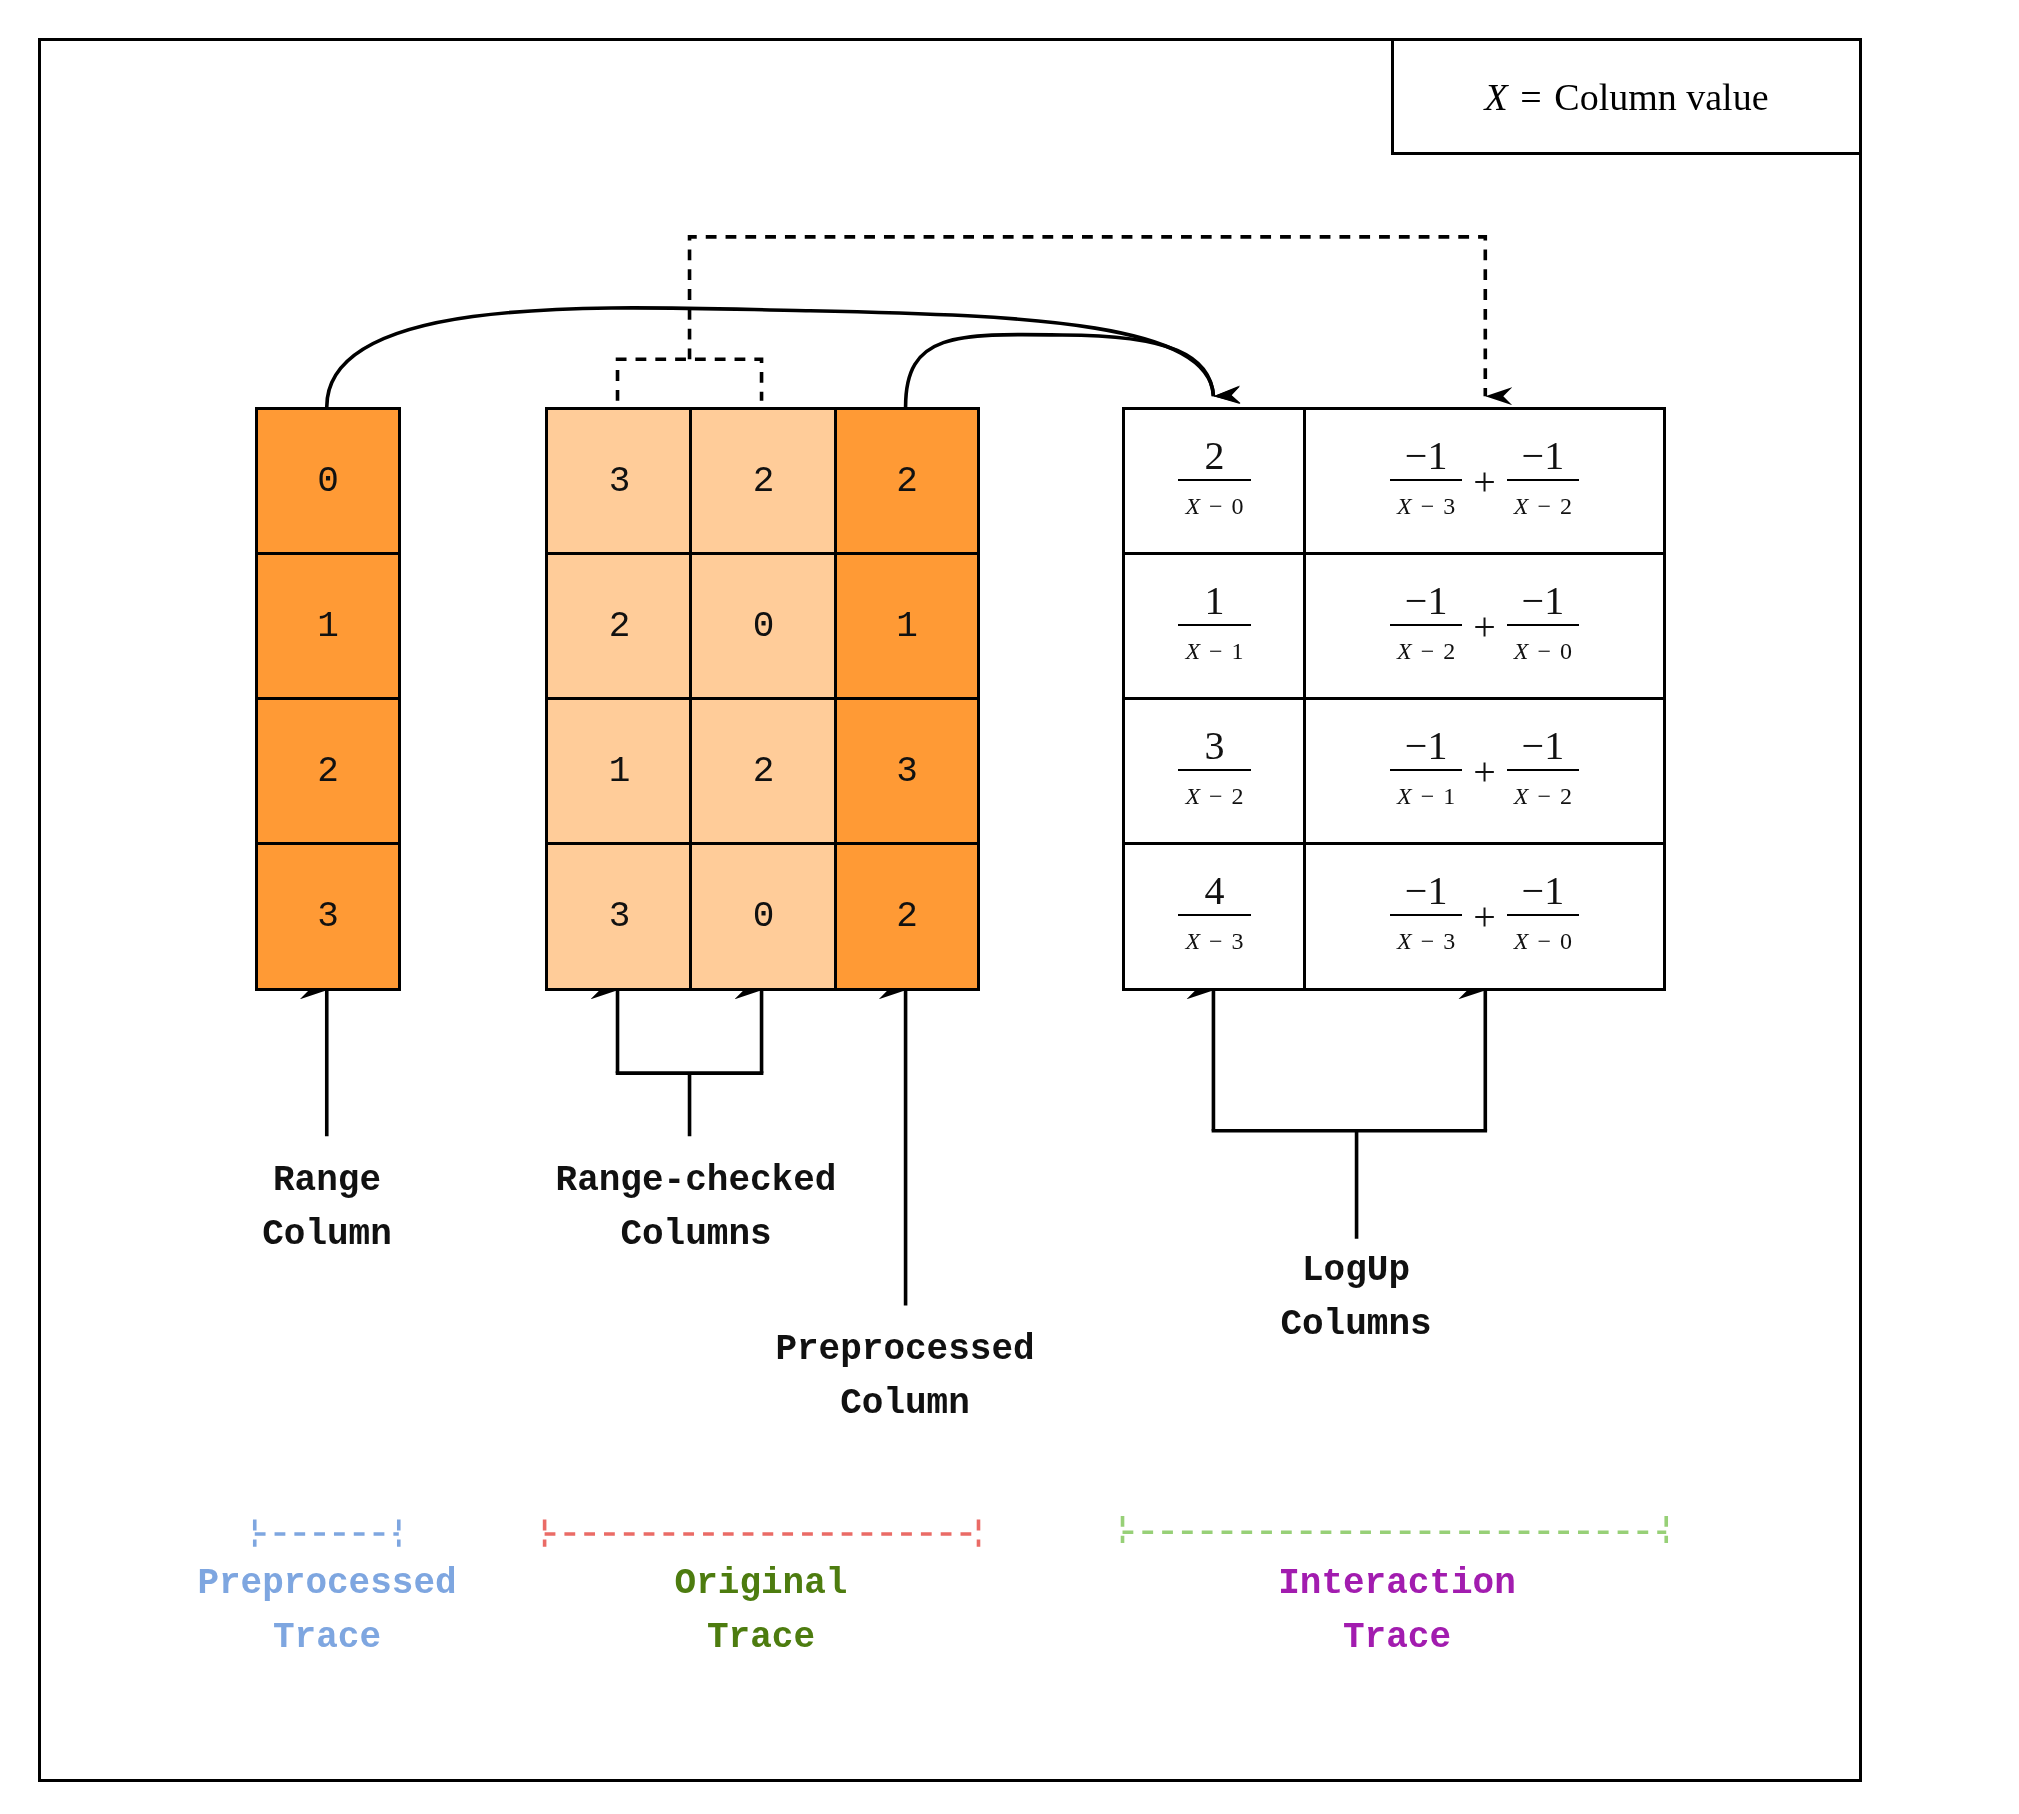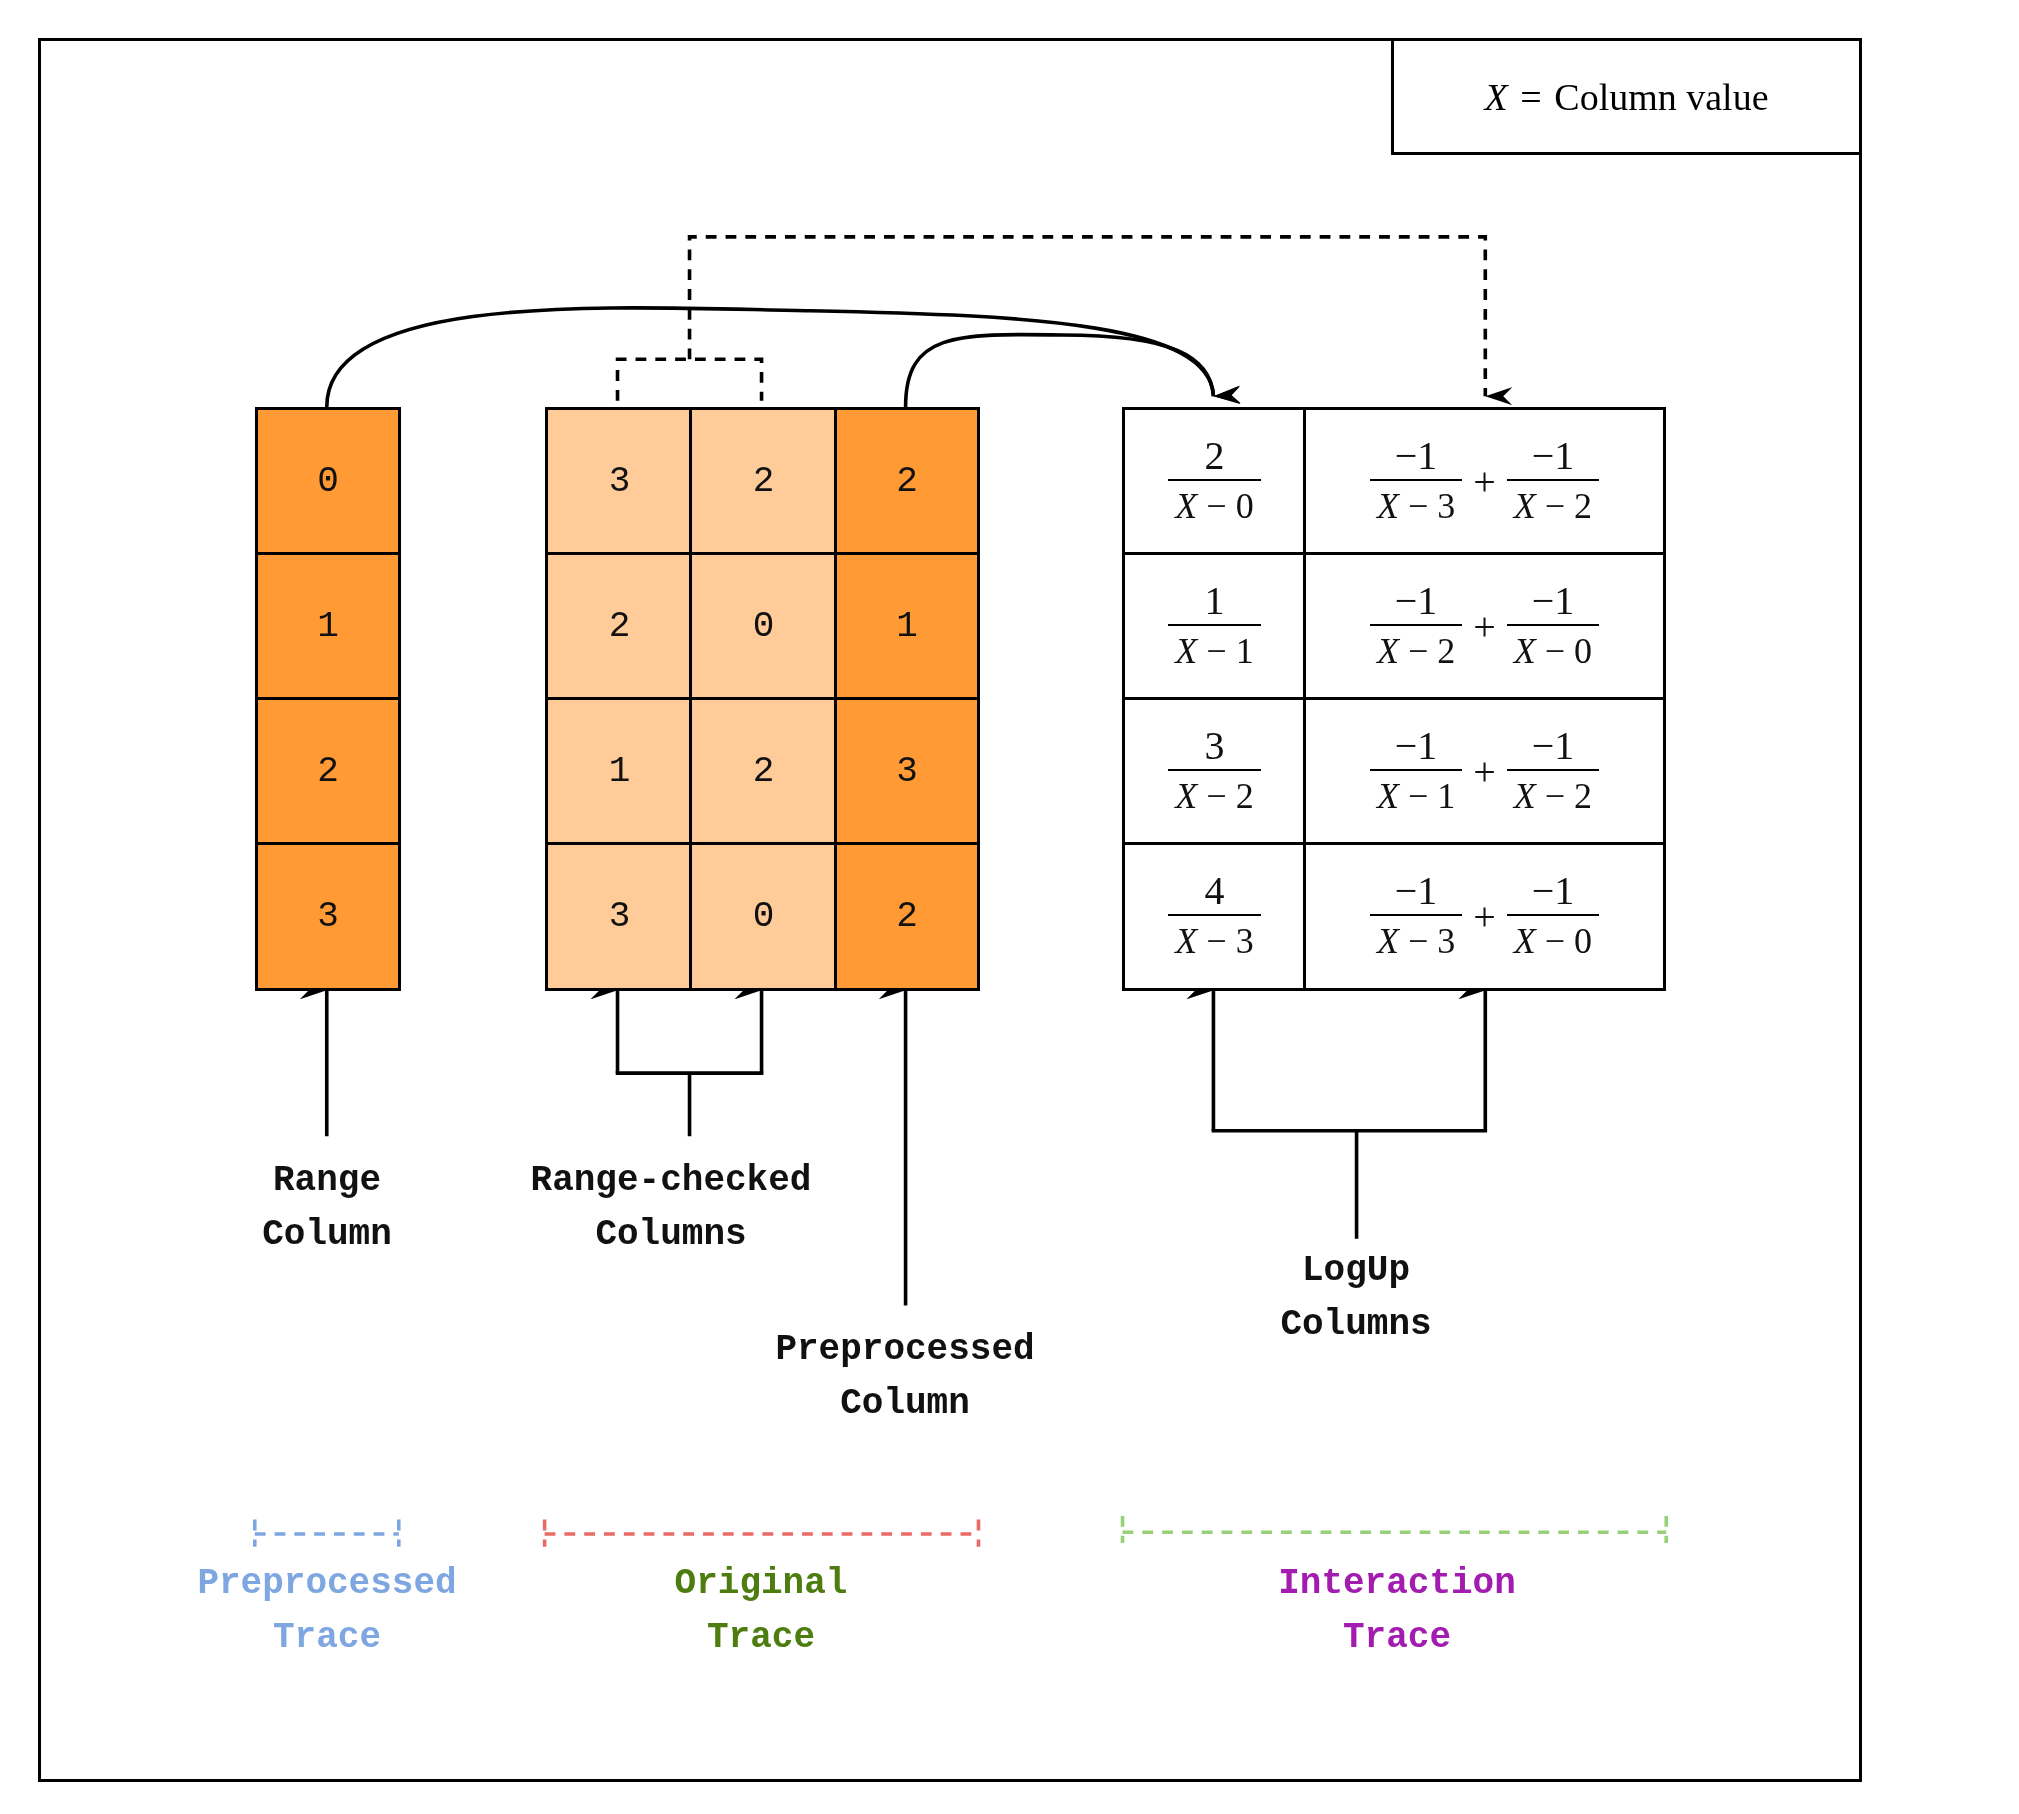--- a/index.html
+++ b/index.html
@@ -11,21 +11,21 @@
   .legend-box { position:absolute; left:1391px; top:38px; width:471px; height:117px; border:3.6px solid #000; box-sizing:border-box; display:flex; align-items:center; justify-content:center; font-size:38px; background:#fff; }
   .legend-box i { font-style:italic; margin-right:12.6px; }
   .legend-box .eq { margin-right:12.6px; }
   .cell { position:absolute; box-sizing:border-box; border:3.6px solid #000; display:flex; align-items:center; justify-content:center; font-size:36px; color:#111; }
   .dark { background:#ff9a35; }
   .light { background:#ffcc99; }
   .white { background:#ffffff; }
   .frac { display:inline-flex; flex-direction:column; align-items:center; margin:0 5.4px; }
   .frac .num { font-size:40px; line-height:47px; padding:0 7.2px; }
   .frac .bar { width:100%; height:2.7px; background:#000; }
-  .frac .den { font-size:36px; line-height:50px; padding:0 7.2px; white-space:nowrap; }
+  .frac .den { font-size:24px; line-height:50px; padding:0 7.2px; white-space:nowrap; }
   .frac .den i { font-style:italic; }
   .plus { font-size:40px; margin:0 5.4px; }
   .label { position:absolute; text-align:center; font-size:36px; line-height:54px; white-space:pre; color:#111;font-weight:bold; }
 </style>
 </head>
 <body>
 
 <div id="canvas">
   <div class="frame"></div>
 
@@ -174,21 +174,21 @@
         <span class="plus serif">+</span>
         <span class="frac serif">
           <span class="num">−1</span>
           <span class="bar"></span>
           <span class="den"><i>X</i><span style="margin: 0px 9px;">−</span><span>0</span></span>
         </span>
       </div>
     </div>
 
   <div class="label mono" style="left:219px;top:1154px;width:216px"><span>Range</span><br><span>Column</span></div>
-  <div class="label mono" style="left:491px;top:1154px;width:360px"><span>Range-checked</span><br><span>Columns</span></div>
+  <div class="label mono" style="left:516px;top:1154px;width:360px"><span>Range-checked</span><br><span>Columns</span></div>
   <div class="label mono" style="left:725px;top:1323px;width:360px"><span>Preprocessed</span><br><span>Column</span></div>
   <div class="label mono" style="left:1221px;top:1244px;width:270px"><span>LogUp</span><br><span>Columns</span></div>
 
   <div class="label mono" style="left:165px;top:1557px;width:324px;color:#7ea6e0"><span>Preprocessed</span><br><span>Trace</span></div>
   <div class="label mono" style="left:599px;top:1557px;width:324px;color:#4d7c0f"><span>Original</span><br><span>Trace</span></div>
   <div class="label mono" style="left:1235px;top:1557px;width:324px;color:#a21caf"><span>Interaction</span><br><span>Trace</span></div>
 </div>
 
 
 </body></html>

